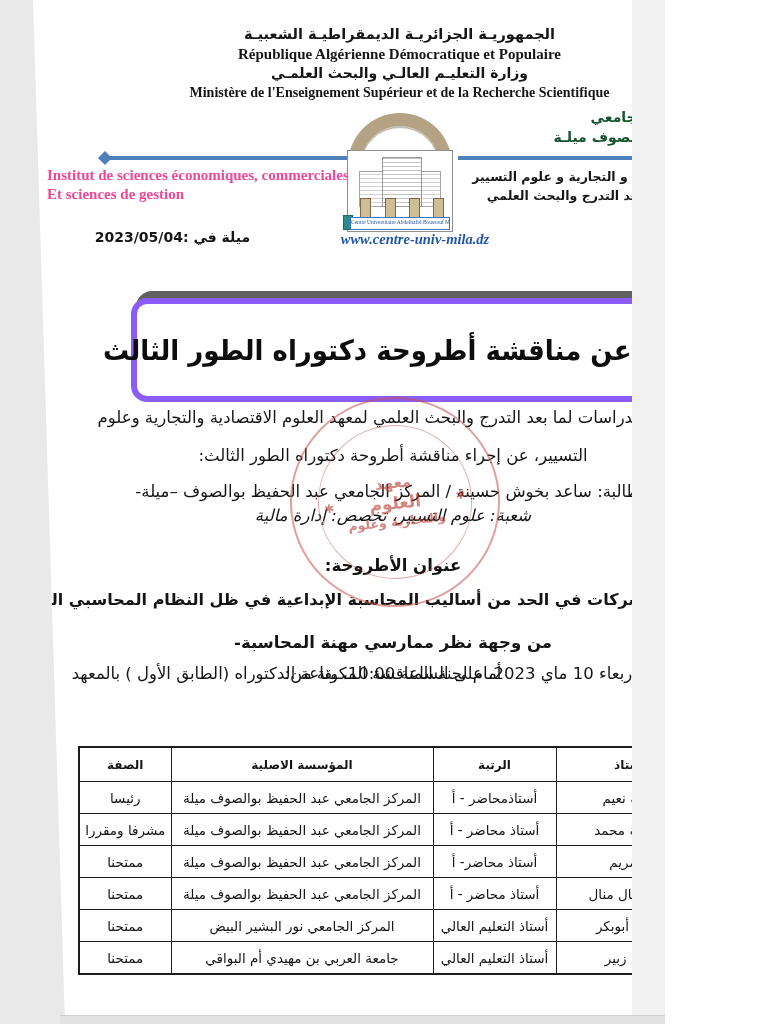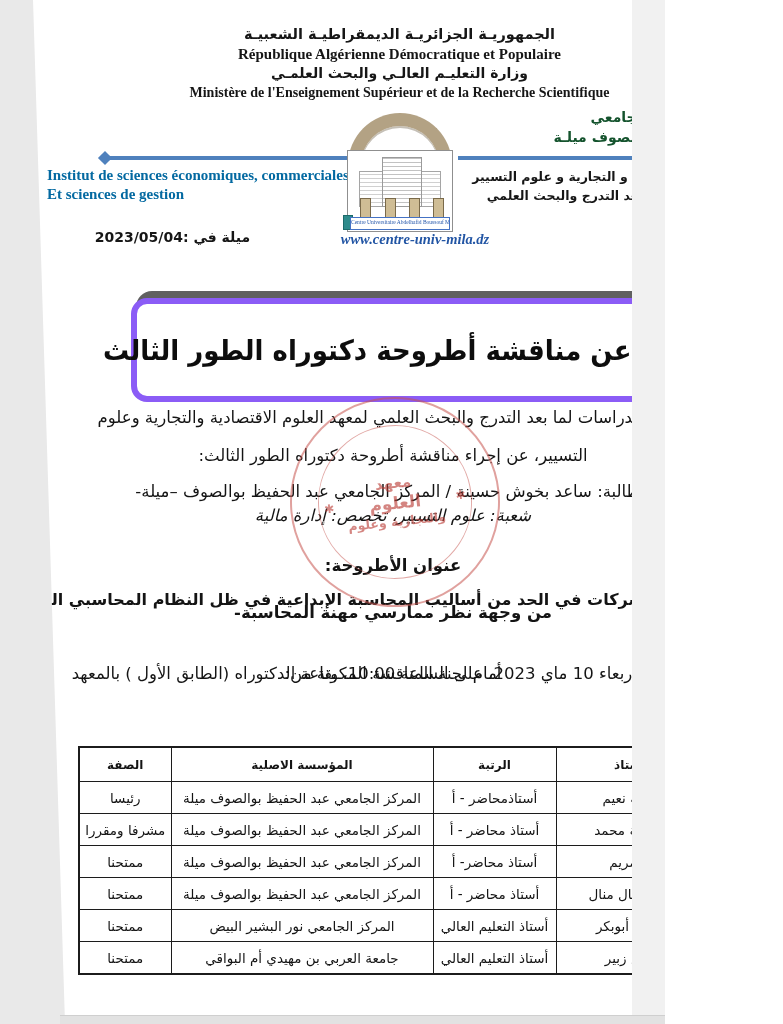--- a/index.html
+++ b/index.html
@@ -20,21 +20,21 @@
   .hdr{position:absolute;left:8px;width:783px;text-align:center;font-weight:bold;color:#161616;}
   .hdr-ar1{top:26px;font-size:14.5px;}
   .hdr-fr1{top:46px;font-size:15px;}
   .hdr-ar2{top:65px;font-size:14px;}
   .hdr-fr2{top:85px;font-size:14px;}
 
   
   .cu-name{position:absolute;left:55px;top:114px;width:200px;text-align:center;
     font-weight:bold;font-size:15px;line-height:18px;color:#161616;}
   .institut{position:absolute;left:47px;top:166px;font-weight:bold;font-size:15px;
-    line-height:19px;white-space:nowrap;color:#0369a1;}
+    line-height:19px;white-space:nowrap;color:#ec4899;}
   .date-line{position:absolute;left:75px;top:229px;width:195px;direction:rtl;text-align:center;
     font-weight:bold;font-size:14px;color:#161616;}
 
   
   .cu-name-ar{position:absolute;left:540px;top:107px;width:212px;text-align:center;
     font-weight:bold;font-size:14px;line-height:20px;direction:rtl;color:#14532d;}
   .inst-ar{position:absolute;left:460px;top:167px;width:324px;text-align:center;
     font-weight:bold;font-size:12.5px;line-height:19px;direction:rtl;color:#161616;}
 
   
@@ -72,21 +72,21 @@
     display:flex;align-items:center;justify-content:center;z-index:1;}
   .title-box .ttl{font-size:26px;font-weight:bold;color:#0d0d0d;direction:rtl;white-space:nowrap;
     transform:scaleY(1.08);}
 
   
   .bline{position:absolute;left:40px;width:706px;text-align:center;font-size:16.5px;
     direction:rtl;white-space:nowrap;color:#141414;z-index:1;}
   .bline.bold{font-weight:bold;}
   .l1{top:408px;left:70px;width:642px;text-align:right;}
   .l2{top:446px;} .l3{top:482px;} .l4{top:506px;font-style:italic;}
-  .l5{top:556px;} .l6{top:590px;font-size:16px;} .l7{top:603px;text-align:center;}
+  .l5{top:556px;} .l6{top:590px;font-size:16px;} .l7{top:633px;text-align:center;}
   .l8{top:664px;} .l9{top:664px;}
 
   
   .stamp{position:absolute;left:290px;top:397px;width:206px;height:206px;border-radius:50%;
     border:2px solid rgba(198,84,78,.55);z-index:2;pointer-events:none;
     display:flex;align-items:center;justify-content:center;transform:rotate(-6deg);}
   .stamp-inner{position:absolute;inset:26px;border-radius:50%;border:1.5px solid rgba(198,84,78,.5);}
   .stamp-text{position:relative;text-align:center;color:rgba(186,58,52,.62);font-weight:bold;
     direction:rtl;line-height:1.25;}
   .stamp-text .s1{font-size:15px;} .stamp-text .s2{font-size:17px;} .stamp-text .s3{font-size:12.5px;}

